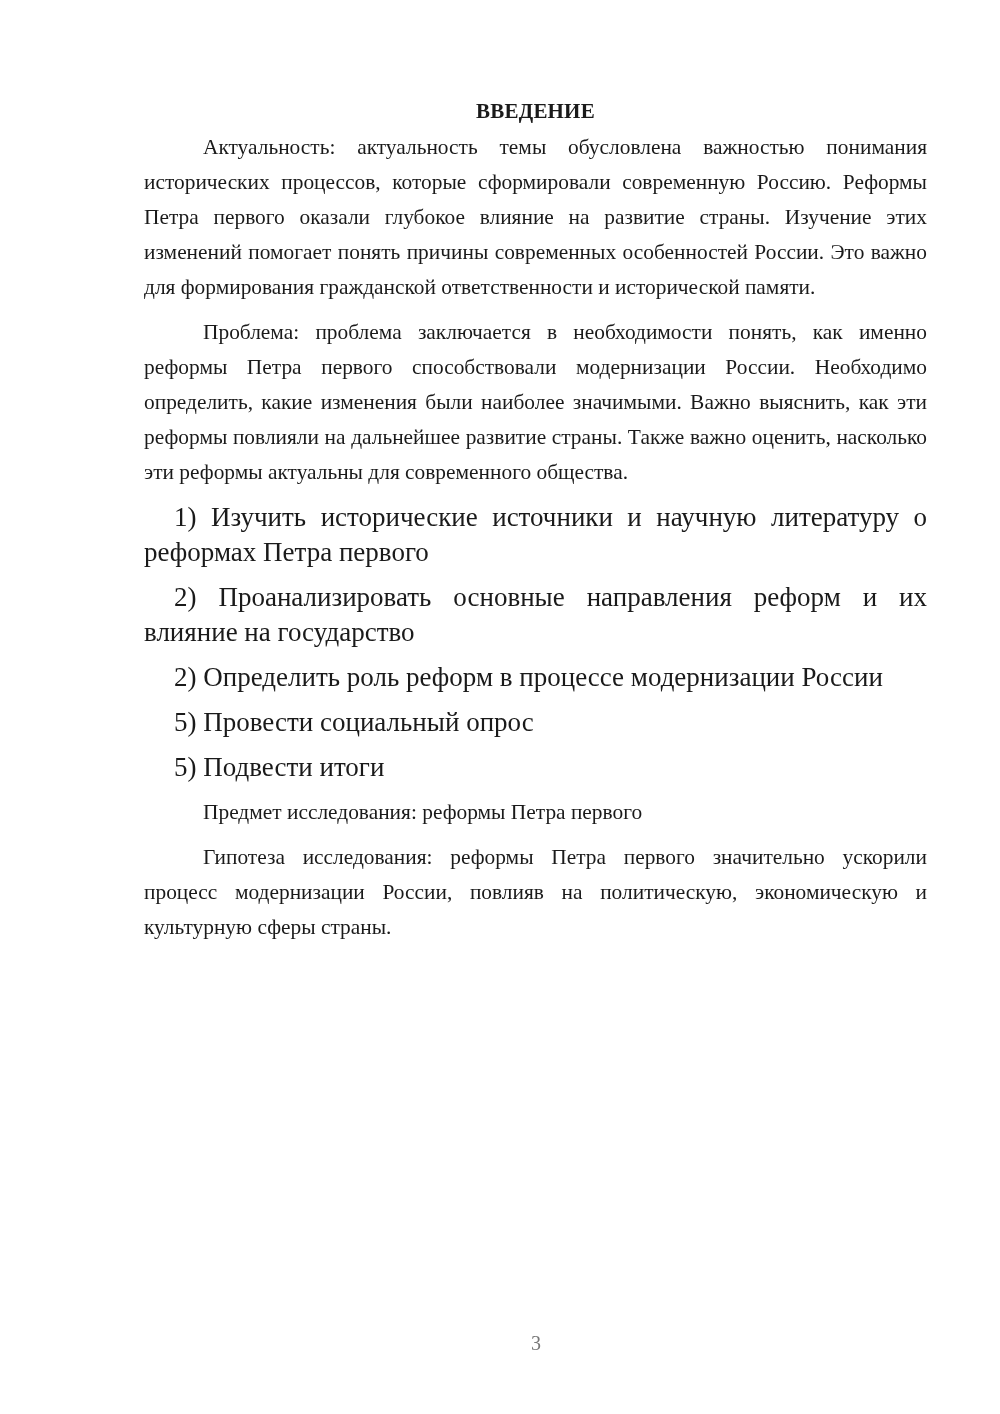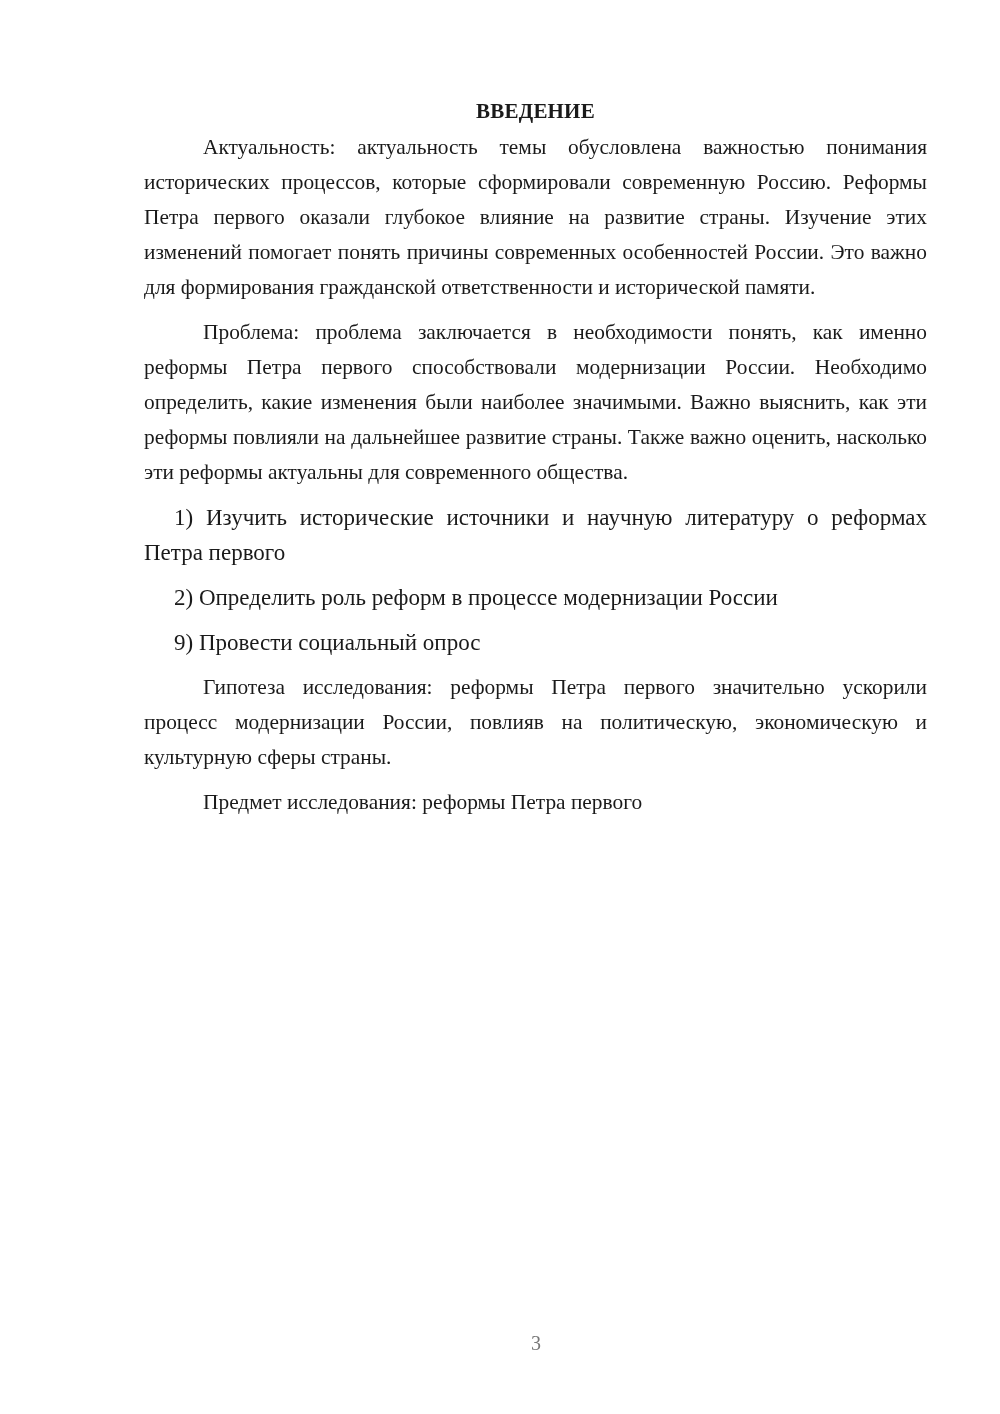--- a/index.html
+++ b/index.html
@@ -38,21 +38,21 @@
     }
     .para {
       font-size: 21.4px;
       line-height: 35px;
       text-align: justify;
       text-indent: 59px;
       margin: 0 0 10px 0;
       word-spacing: 0px;
     }
     .list-item {
-      font-size: 23px;
+      font-size: 27px;
       line-height: 35px;
       text-align: justify;
       text-indent: 30px;
       margin: 0 0 10px 0;
     }
     .page-number {
       position: absolute;
       top: 1332px;
       left: 0;
       width: 1000px;
@@ -71,24 +71,26 @@
     <h1 class="title">ВВЕДЕНИЕ</h1>
 
     <p class="para">Актуальность: актуальность темы обусловлена важностью понимания исторических процессов, которые сформировали современную Россию. Реформы Петра первого оказали глубокое влияние на развитие страны. Изучение этих изменений помогает понять причины современных особенностей России. Это важно для формирования гражданской ответственности и исторической памяти.</p>
 
     <p class="para">Проблема: проблема заключается в необходимости понять, как именно реформы Петра первого способствовали модернизации России. Необходимо определить, какие изменения были наиболее значимыми. Важно выяснить, как эти реформы повлияли на дальнейшее развитие страны. Также важно оценить, насколько эти реформы актуальны для современного общества.</p>
 
 
 
     <div>
       <p class="list-item">1) Изучить исторические источники и научную литературу о реформах Петра первого</p>
+      <p class="list-item">2) Проанализировать основные направления реформ и их влияние на государство</p>
       <p class="list-item">2) Определить роль реформ в процессе модернизации России</p>
-      <p class="list-item">9) Провести социальный опрос</p>
+      <p class="list-item">5) Провести социальный опрос</p>
+      <p class="list-item">5) Подвести итоги</p>
     </div>
 
 
+    <p class="para">Предмет исследования: реформы Петра первого</p>
+
     <p class="para">Гипотеза исследования: реформы Петра первого значительно ускорили процесс модернизации России, повлияв на политическую, экономическую и культурную сферы страны.</p>
-
-    <p class="para">Предмет исследования: реформы Петра первого</p>
   </div>
 
   <div class="page-number">3</div>
 </div>
 
 </body></html>

